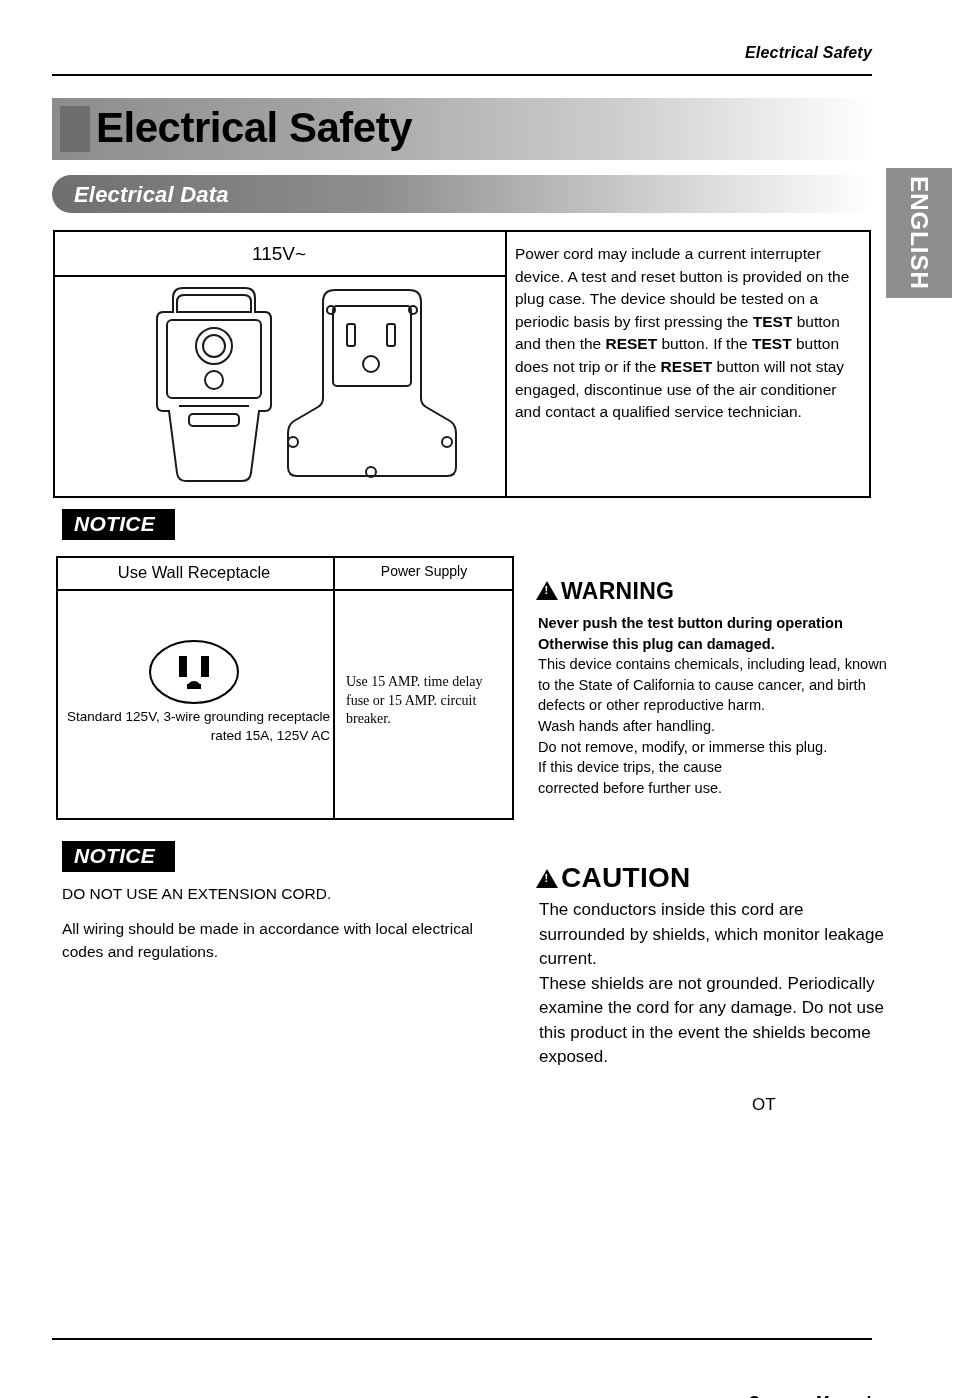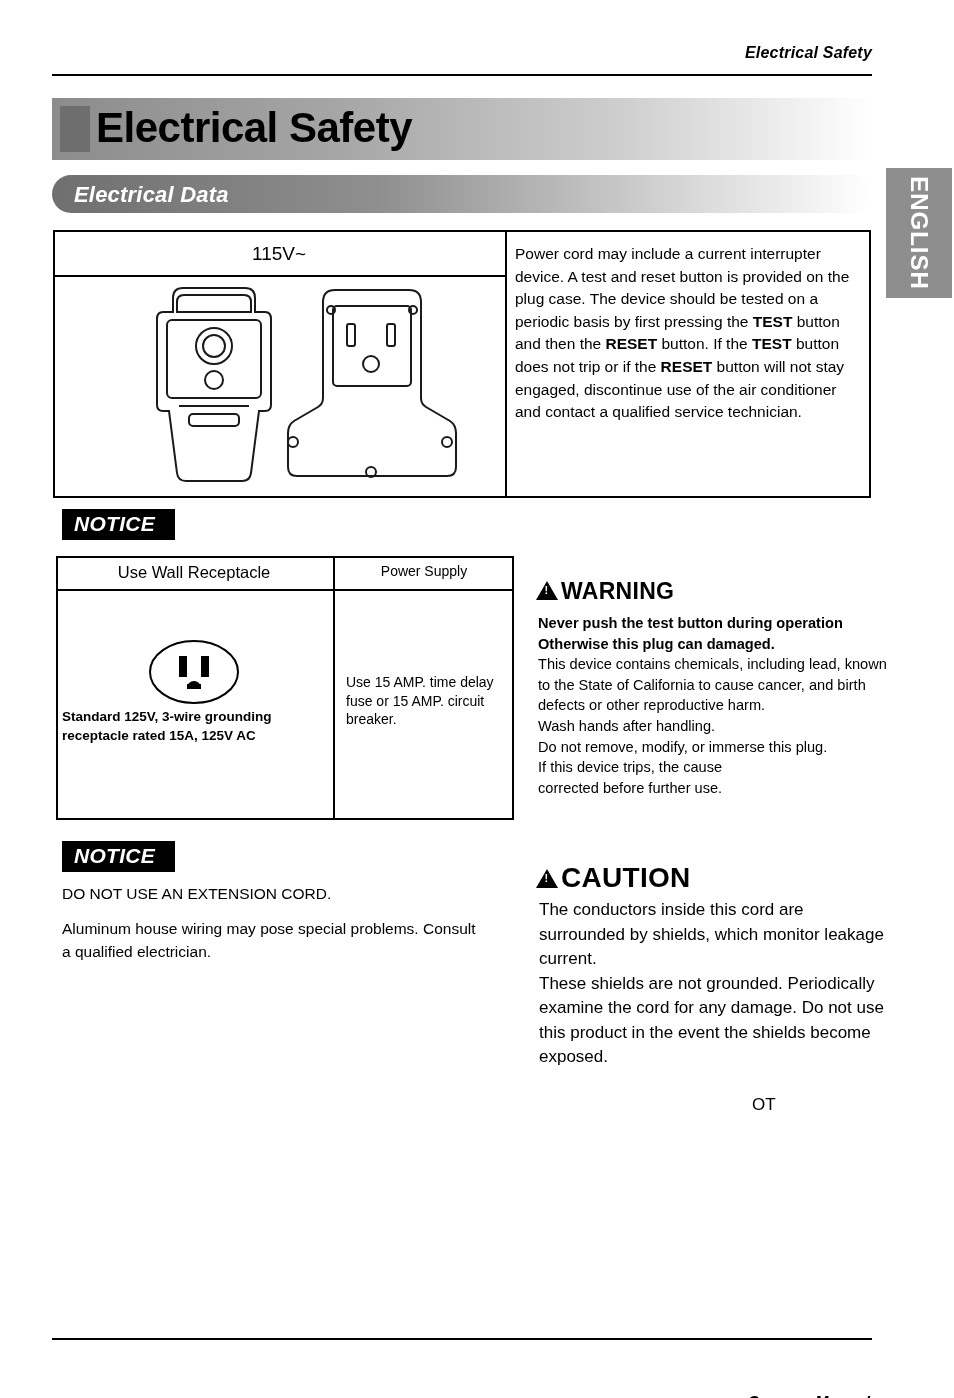--- a/index.html
+++ b/index.html
@@ -223,32 +223,32 @@
     left: 148px;
     top: 640px;
     width: 92px;
     height: 64px;
   }
   .recept-caption {
     position: absolute;
     left: 62px;
     top: 707px;
     width: 268px;
-    text-align: left;
+    text-align: right;
     font-size: 13.5px;
     line-height: 19px;
-    font-weight: bold;
   }
   .supply-text {
     position: absolute;
     left: 346px;
     top: 673px;
     width: 160px;
     font-size: 14px;
     line-height: 18.5px;
+    font-family: Liberation Serif, serif;
   }
 
   
   .notice2-body {
     position: absolute;
     left: 62px;
     top: 882px;
     width: 420px;
     font-size: 15.5px;
     line-height: 23px;
@@ -412,21 +412,21 @@
       <path d="M39 48 a7 7 0 0 1 14 0 z" fill="#000"></path>
       <rect x="39" y="44" width="14" height="5" fill="#000"></rect>
     </svg>
   </div>
   <div class="recept-caption">Standard 125V, 3-wire grounding receptacle rated 15A, 125V AC</div>
   <div class="supply-text">Use 15 AMP. time delay fuse or 15 AMP. circuit breaker.</div>
 
   <div class="notice-badge notice-2">NOTICE</div>
   <div class="notice2-body">
     <p>DO NOT USE AN EXTENSION CORD.</p>
-    <p>Aluminum house wiring may pose special problems. Consult a qualified electrician.</p>
+    <p>All wiring should be made in accordance with local electrical codes and regulations.</p>
   </div>
 
   <div class="warn-title">
     <span class="warn-tri"></span><span>WARNING</span>
   </div>
   <div class="warn-body">
     <div class="bold">Never push the test button during operation</div>
     <div class="bold">Otherwise this plug can damaged.</div>
     <div>This device contains chemicals, including lead, known to the State of California to cause cancer, and birth defects or other reproductive harm.</div>
     <div>Wash hands after handling.</div>

